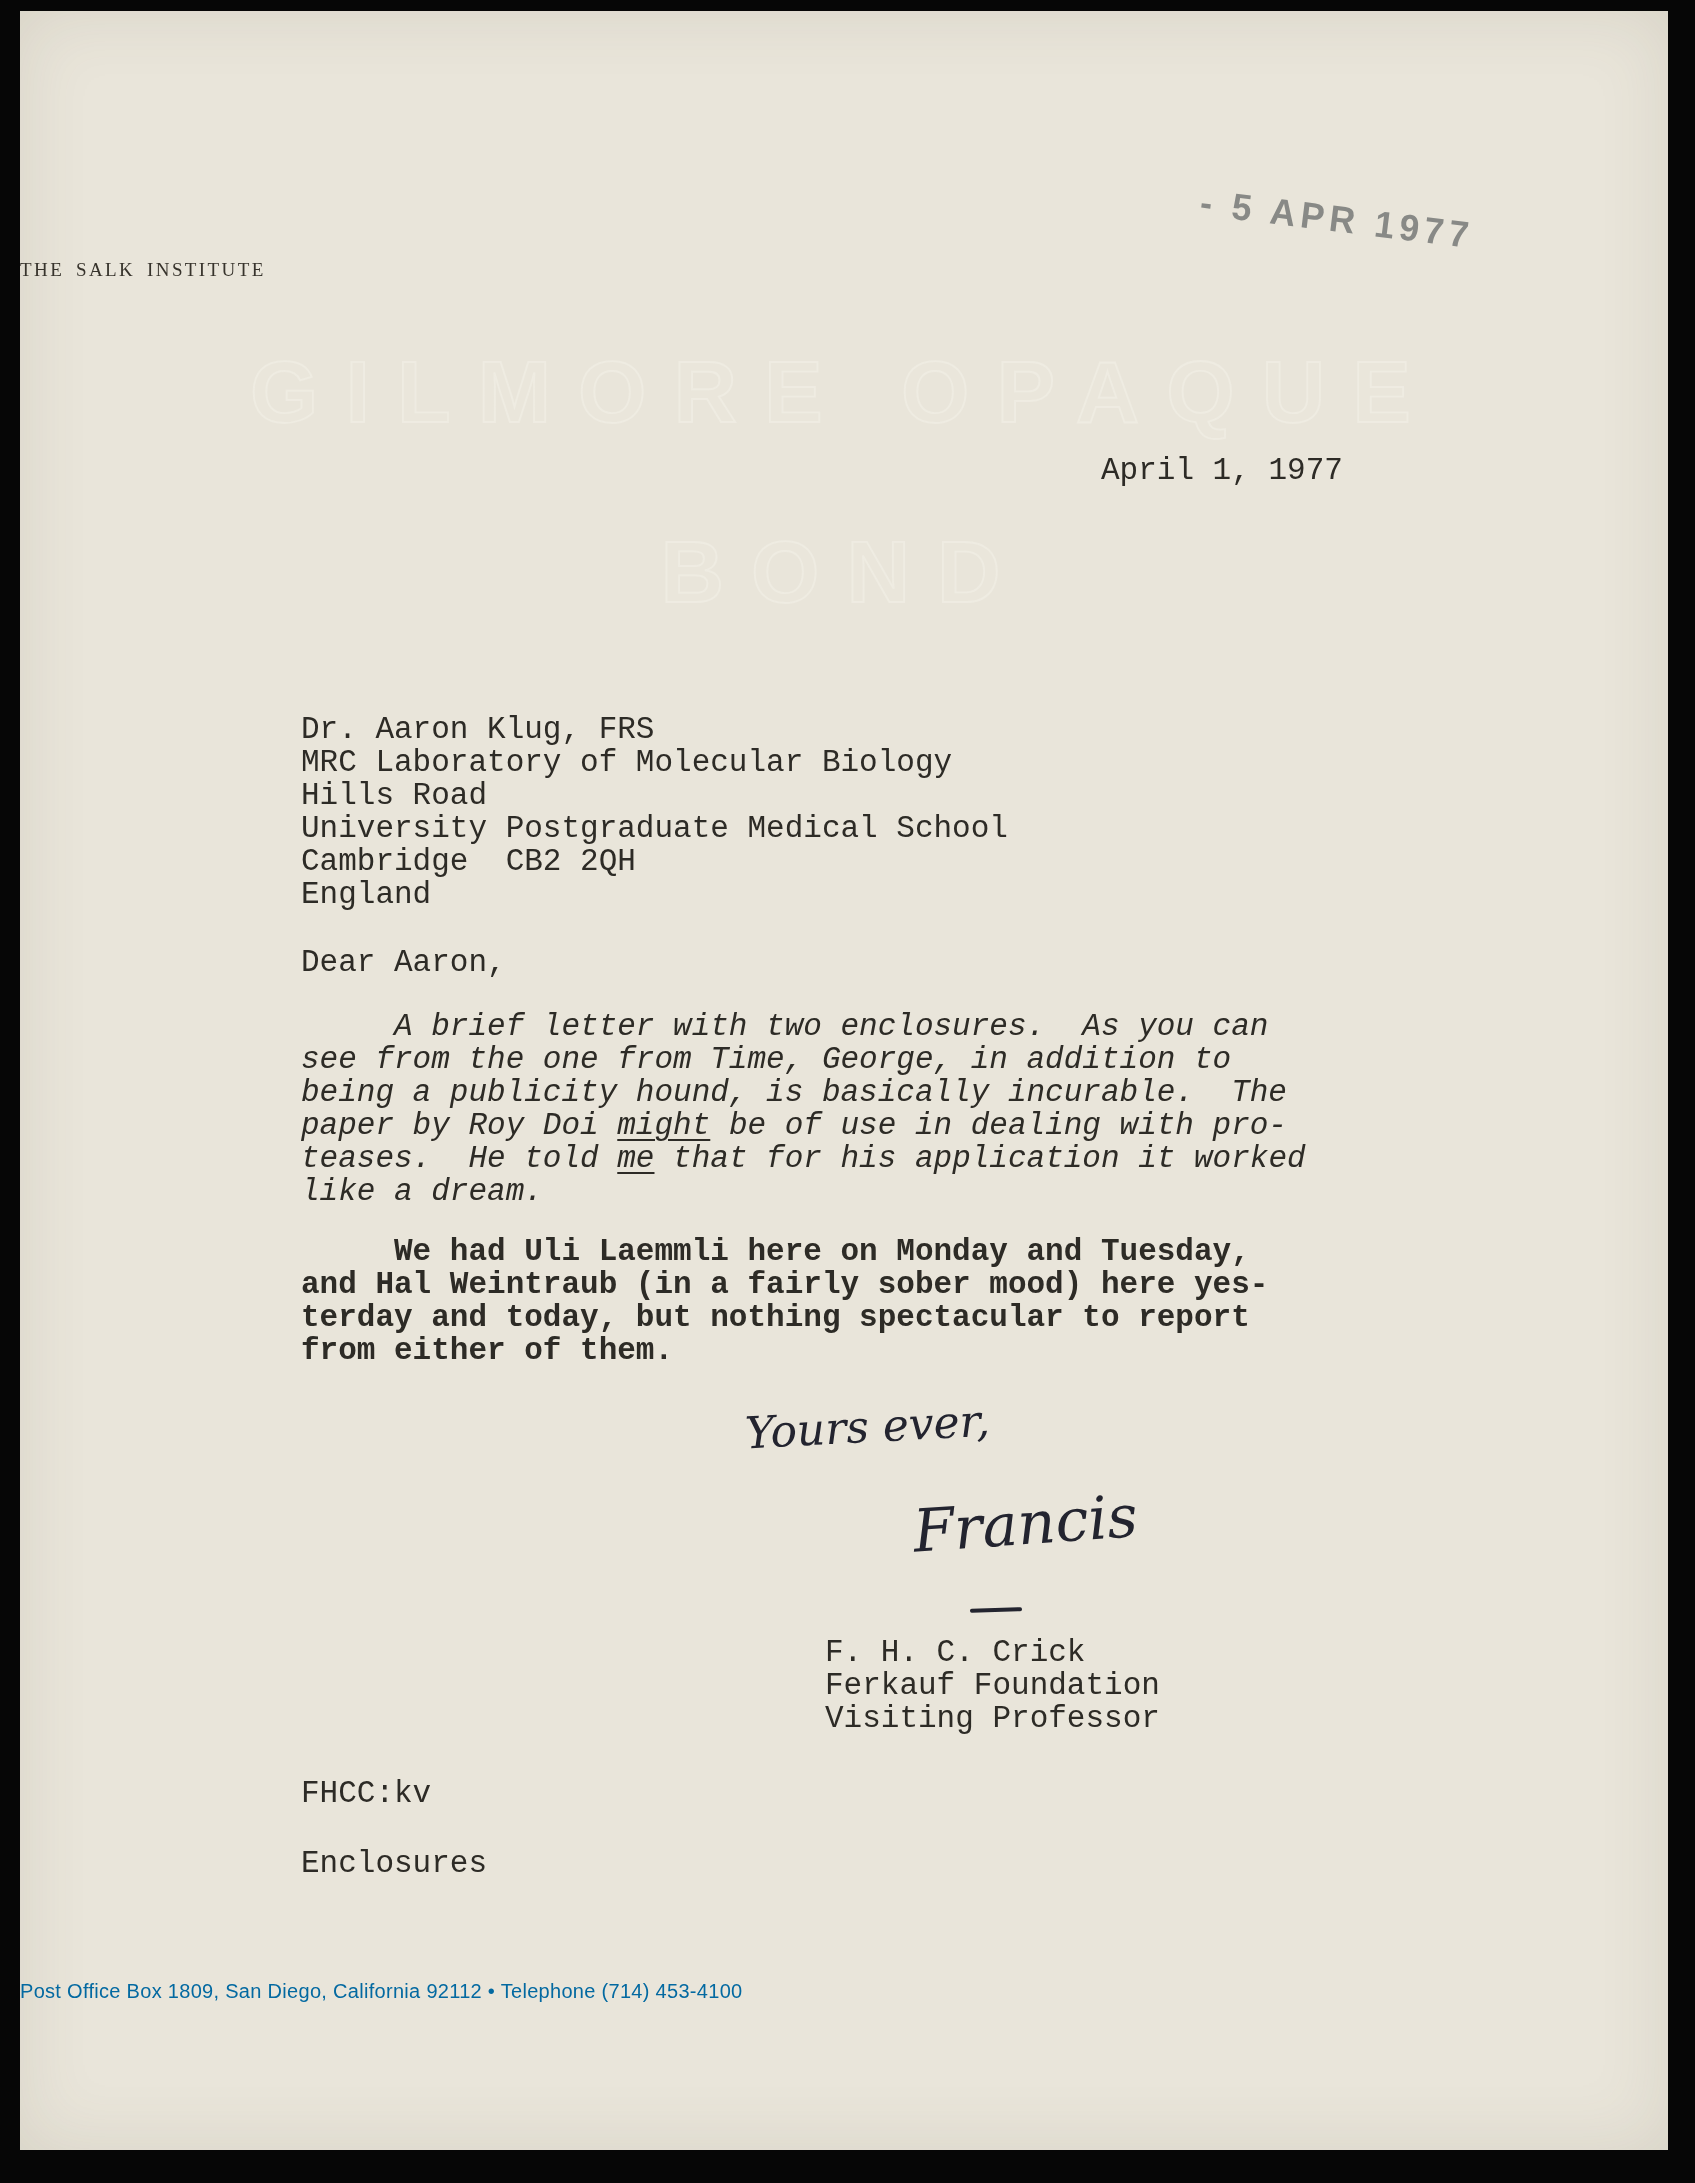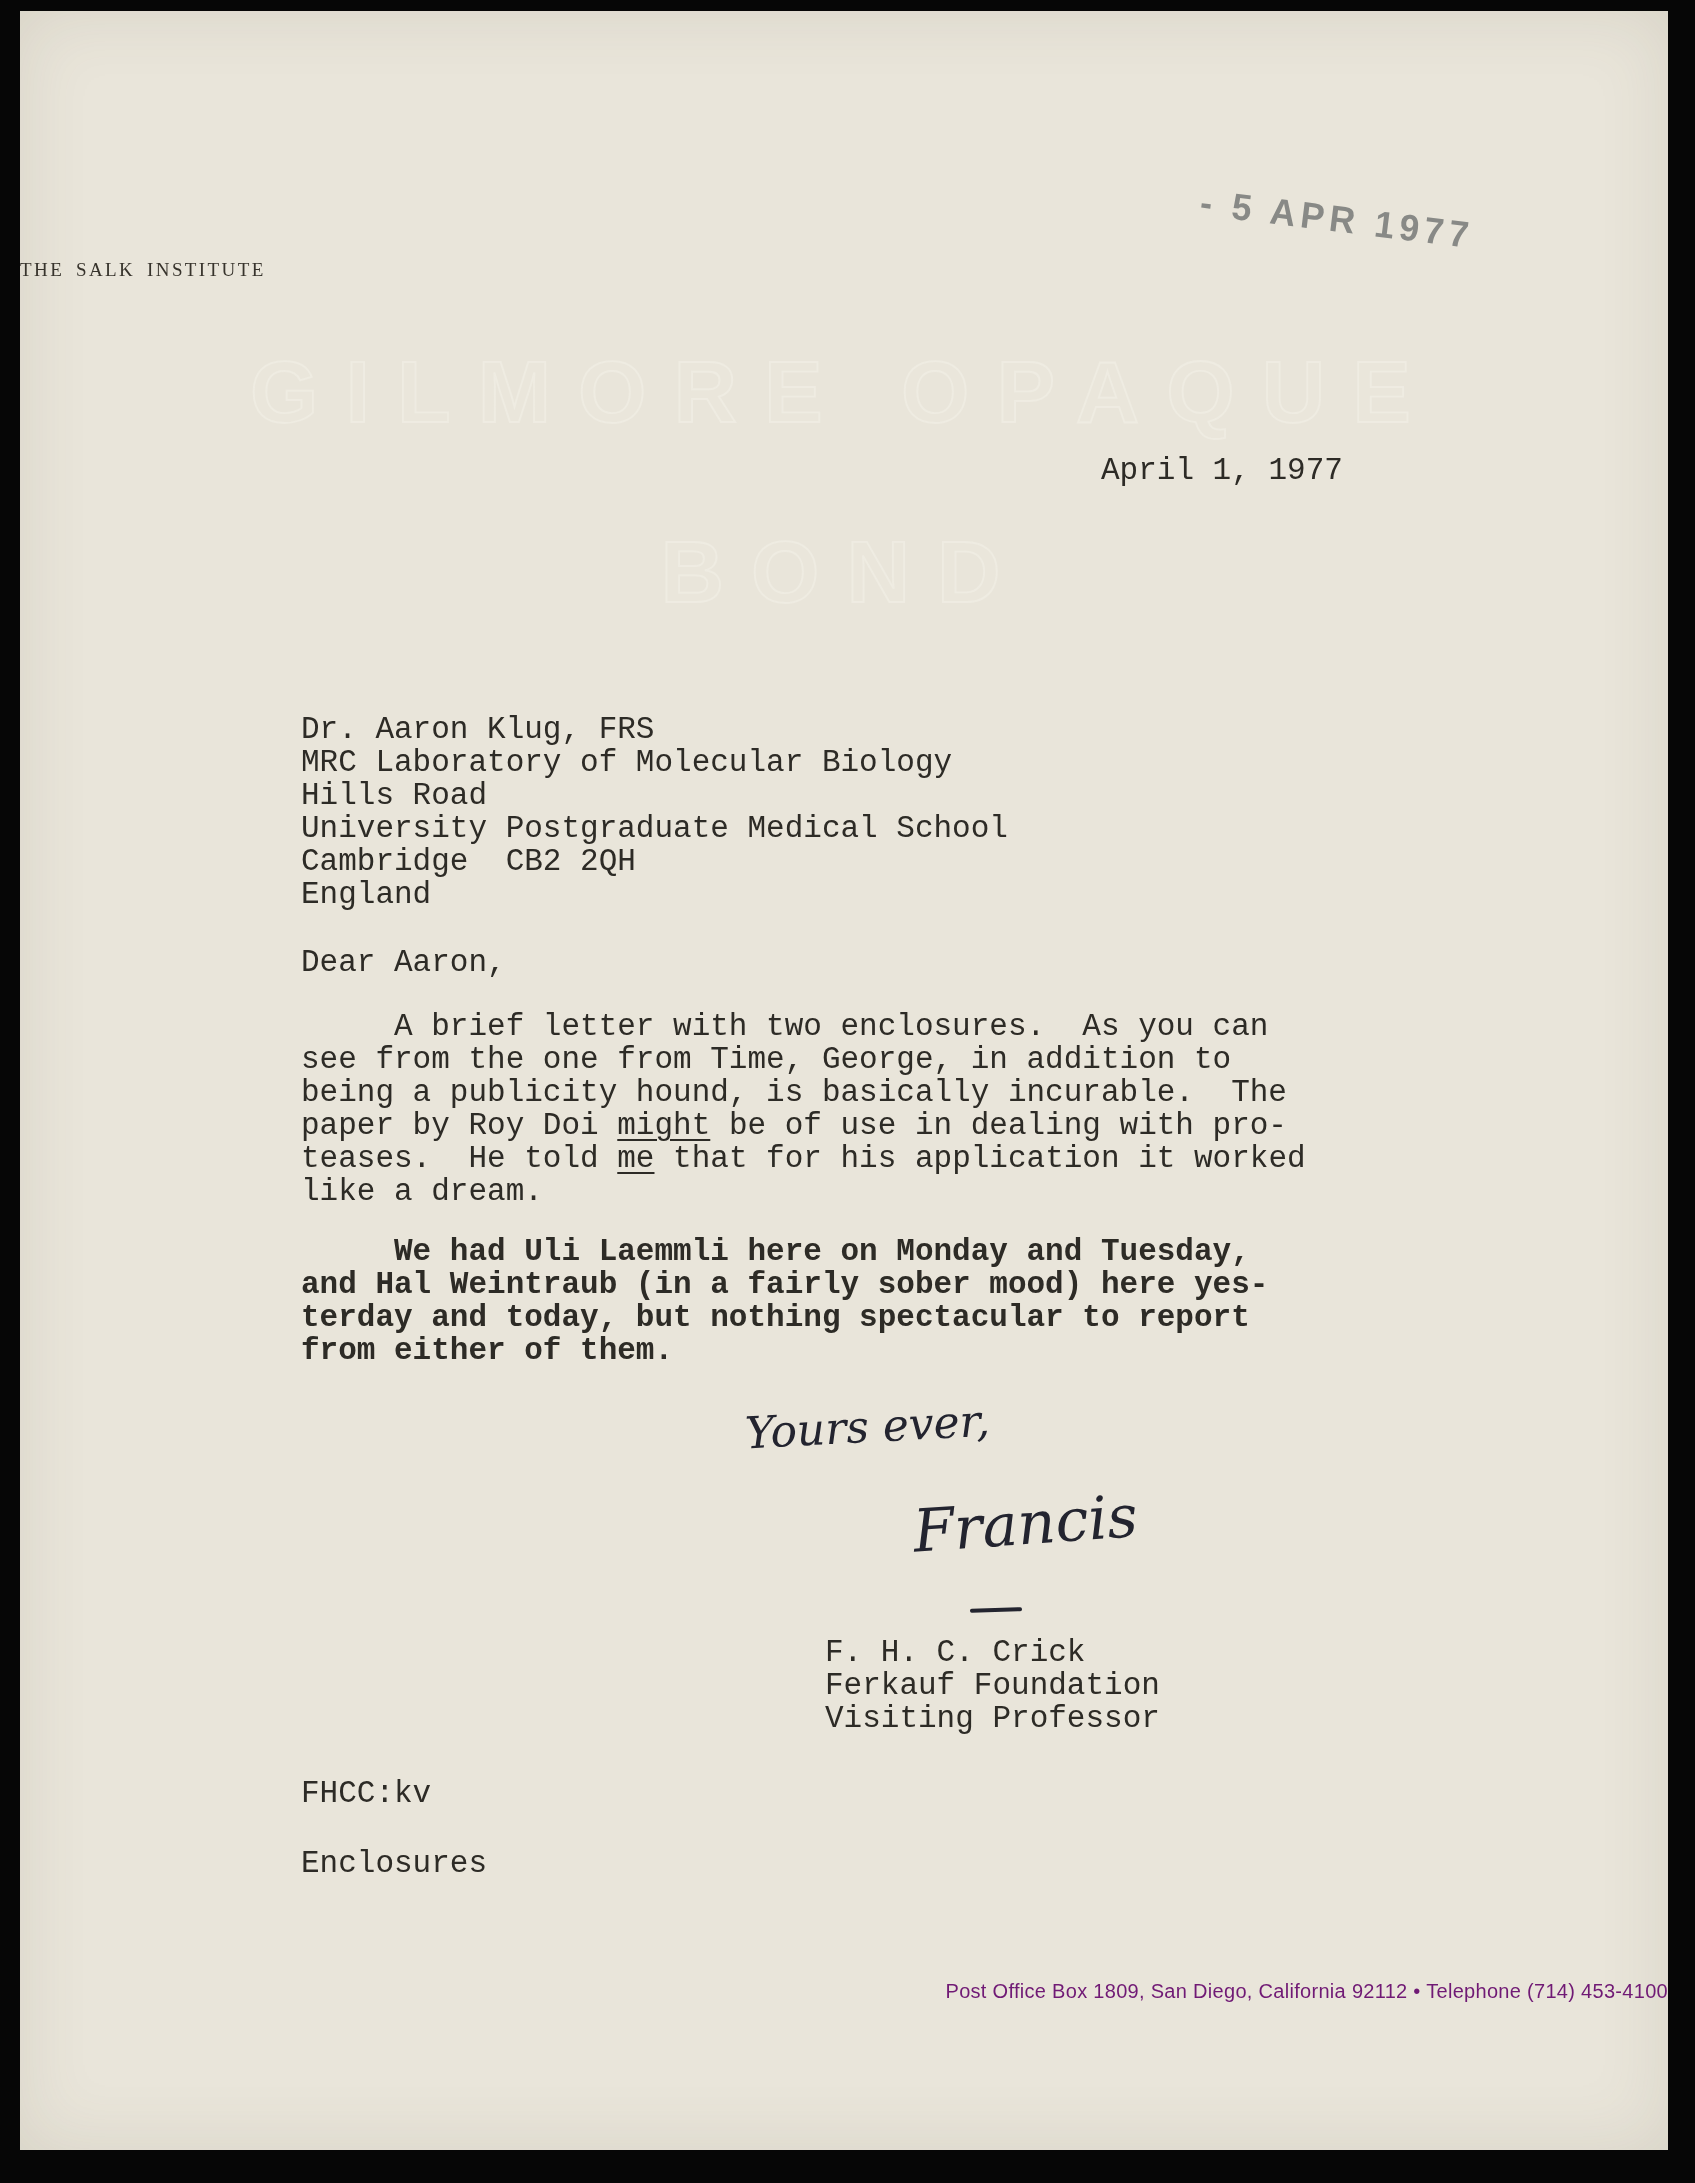--- a/index.html
+++ b/index.html
@@ -89,21 +89,21 @@
     position: absolute;
     left: 281px;
     top: 935px;
     white-space: pre;
   }
   .para {
     position: absolute;
     left: 281px;
     white-space: pre-wrap;
   }
-  .p1 { top: 999px; }
+  .p1 { top: 999px; font-style: italic; }
   .p2 { top: 1224px; font-weight: bold; }
   .tw-underline {
     text-decoration: underline;
     text-decoration-thickness: 1.8px;
     text-underline-offset: 4.7px;
   }
   .hand {
     position: absolute;
     font-family: "DejaVu Serif", serif;
     font-style: italic;
@@ -146,25 +146,25 @@
     position: absolute;
     left: 281px;
     top: 1836px;
     white-space: pre;
   }
   .footer {
     position: absolute;
     left: 0;
     top: 1969px;
     width: 100%;
-    text-align: right;
+    text-align: left;
     font-family: "Liberation Sans", sans-serif;
     font-size: 20px;
     letter-spacing: 0.3px;
-    color: #701a75;
+    color: #0369a1;
   }
 </style>
 </head>
 <body>
 
 <div class="paper">
 
   <div class="stamp">- 5 APR 1977</div>
 
   <div class="letterhead">THE SALK INSTITUTE</div>

